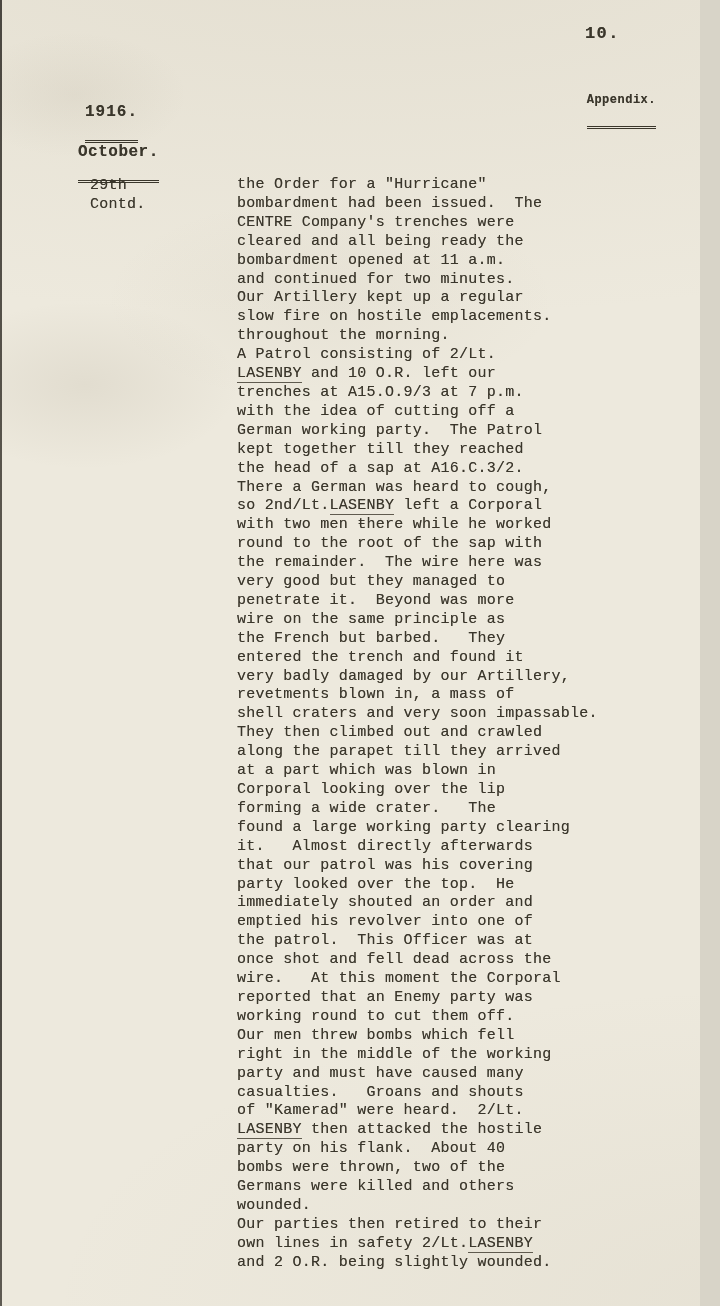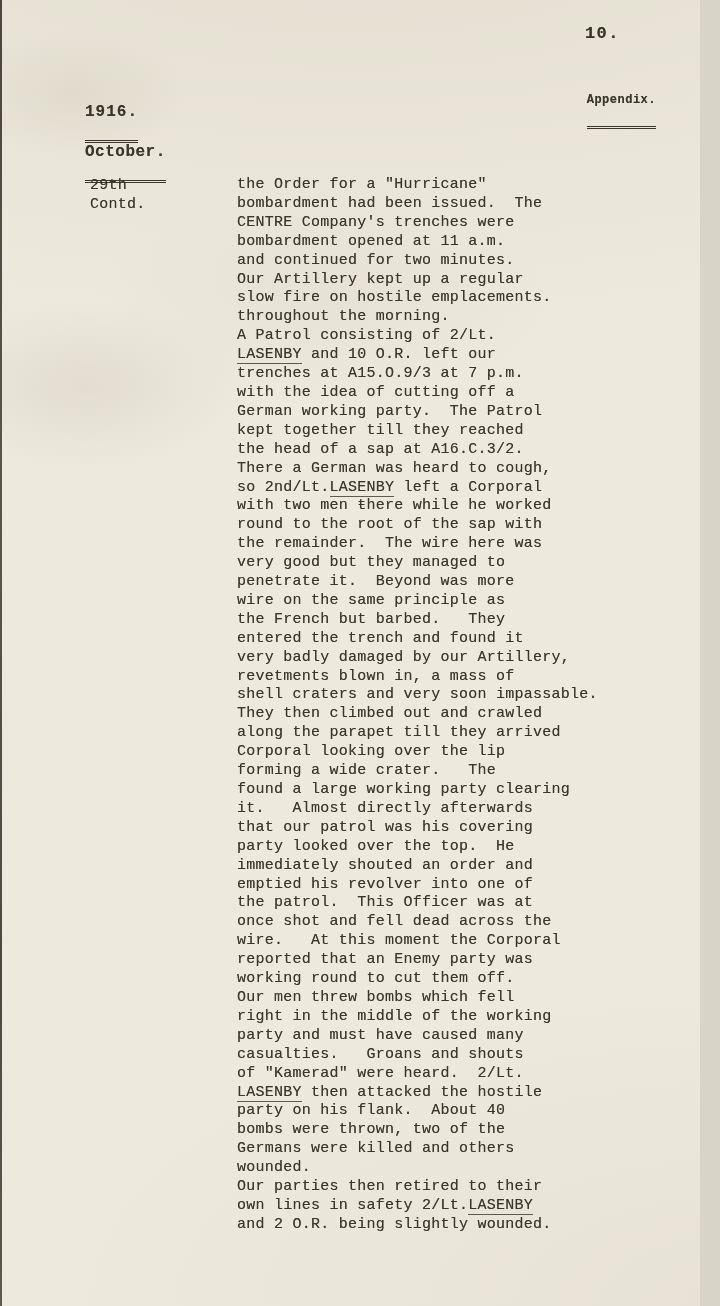--- a/index.html
+++ b/index.html
@@ -30,21 +30,21 @@
   }
   .year {
     position:absolute; top:103px; left:85px;
     font-size:16px; font-weight:bold; letter-spacing:1px;
   }
   .appendix {
     position:absolute; top:93px; right:44px;
     font-size:12px; font-weight:bold; letter-spacing:0.5px;
   }
   .month {
-    position:absolute; top:143px; left:85px;
+    position:absolute; top:143px; left:78px;
     font-size:16px; font-weight:bold; letter-spacing:0.5px;
   }
   .dbl { border-bottom:3px double #3a362b; padding-bottom:19px; }
   .day-col {
     position:absolute; top:177px; left:90px;
     font-size:15px; line-height:18.9px; letter-spacing:0.25px;
   }
   .body-col {
     position:absolute; top:176px; left:237px; width:420px;
     font-size:15px; line-height:18.9px; letter-spacing:0.25px;
@@ -68,20 +68,21 @@
 
   <div class="day-col">
     <div class="line">29th</div>
     <div class="line">Contd.</div>
   </div>
 
   <div class="body-col">
       <div class="line">the Order for a "Hurricane"</div>
       <div class="line">bombardment had been issued.  The</div>
       <div class="line">CENTRE Company's trenches were</div>
+      <div class="line">cleared and all being ready the</div>
       <div class="line">bombardment opened at 11 a.m.</div>
       <div class="line">and continued for two minutes.</div>
       <div class="line">Our Artillery kept up a regular</div>
       <div class="line">slow fire on hostile emplacements.</div>
       <div class="line">throughout the morning.</div>
       <div class="line">A Patrol consisting of 2/Lt.</div>
       <div class="line"><span class="uline">LASENBY</span> and 10 O.R. left our</div>
       <div class="line">trenches at A15.O.9/3 at 7 p.m.</div>
       <div class="line">with the idea of cutting off a</div>
       <div class="line">German working party.  The Patrol</div>
@@ -95,20 +96,21 @@
       <div class="line">very good but they managed to</div>
       <div class="line">penetrate it.  Beyond was more</div>
       <div class="line">wire on the same principle as</div>
       <div class="line">the French but barbed.   They</div>
       <div class="line">entered the trench and found it</div>
       <div class="line">very badly damaged by our Artillery,</div>
       <div class="line">revetments blown in, a mass of</div>
       <div class="line">shell craters and very soon impassable.</div>
       <div class="line">They then climbed out and crawled</div>
       <div class="line">along the parapet till they arrived</div>
+      <div class="line">at a part which was blown in</div>
       <div class="line">Corporal looking over the lip</div>
       <div class="line">forming a wide crater.   The</div>
       <div class="line">found a large working party clearing</div>
       <div class="line">it.   Almost directly afterwards</div>
       <div class="line">that our patrol was his covering</div>
       <div class="line">party looked over the top.  He</div>
       <div class="line">immediately shouted an order and</div>
       <div class="line">emptied his revolver into one of</div>
       <div class="line">the patrol.  This Officer was at</div>
       <div class="line">once shot and fell dead across the</div>

